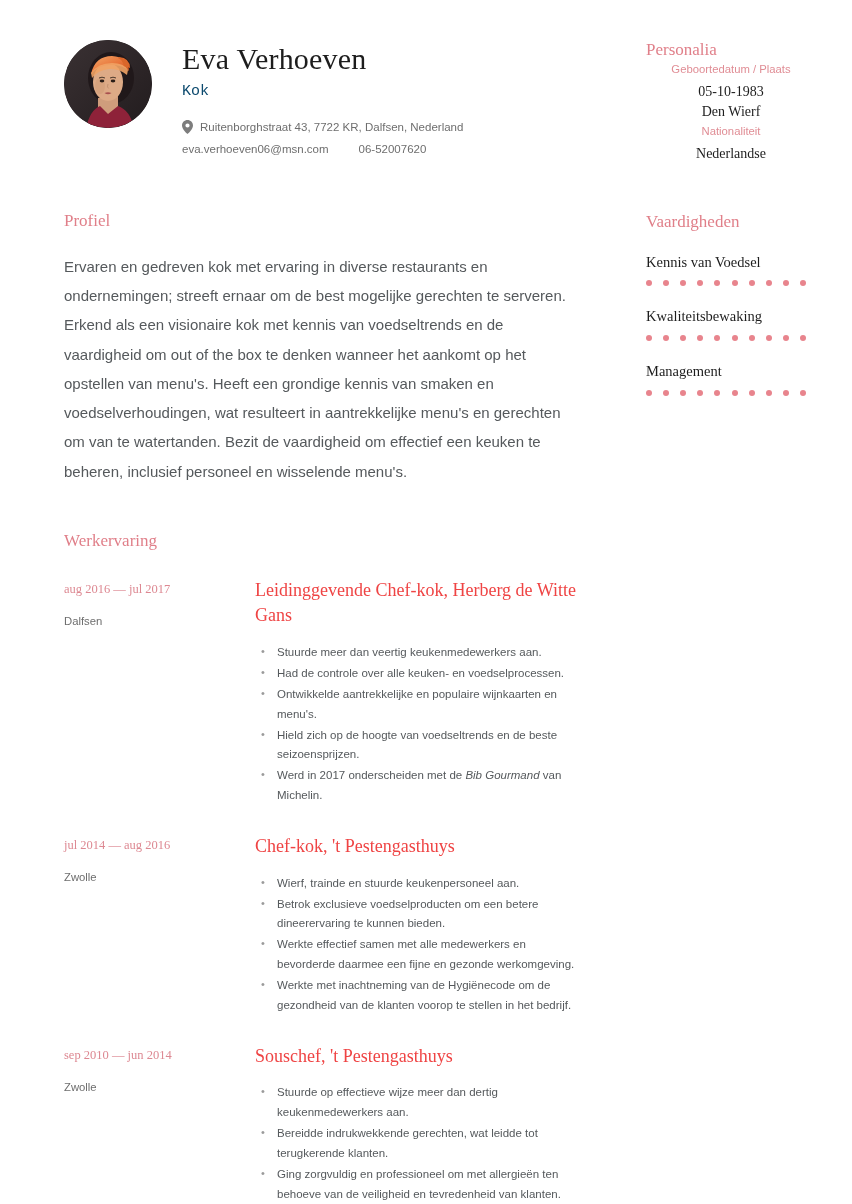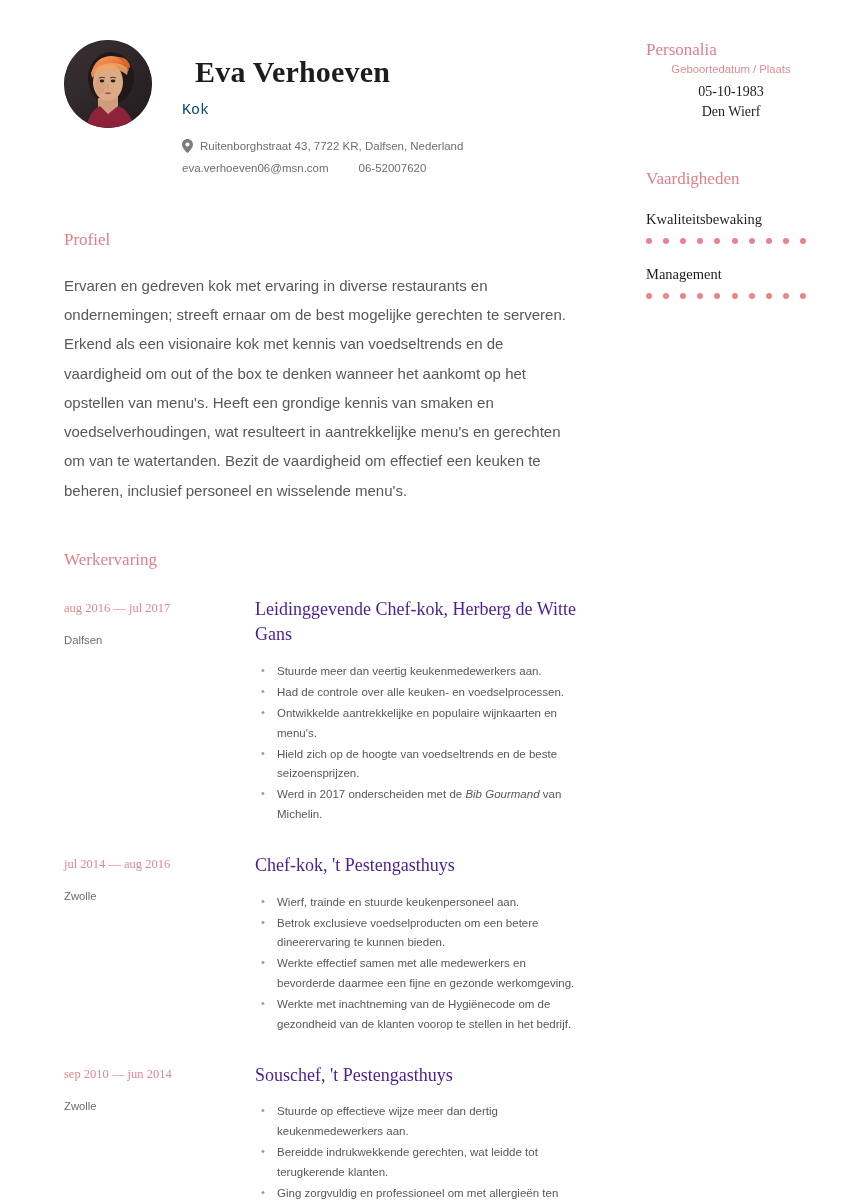--- a/index.html
+++ b/index.html
@@ -44,22 +44,22 @@
     margin-left: 30px;
     padding-top: 2px;
   }
 
   .person-name {
     font-family: "Liberation Serif", serif;
     font-size: 30px;
     line-height: 1.12;
     color: #1d1d1d;
     letter-spacing: 0.2px;
-    font-weight: bold;
-    margin: 13px;
+    font-weight: normal;
+    margin: 0;
   }
 
   .person-role {
     font-family: Liberation Mono, monospace;
     font-size: 15px;
     color: #0c4a6e;
     margin: 7px 0 0 0;
     font-weight: normal;
   }
 
@@ -125,21 +125,21 @@
     margin-top: 18px;
     font-size: 11.3px;
     color: #6e6e6e;
   }
   .job-right { flex: 1 1 auto; }
 
   .job-title {
     font-family: "Liberation Serif", serif;
     font-size: 18px;
     line-height: 1.42;
-    color: #4c1d95;
+    color: #ef4444;
     font-weight: normal;
     margin: 0;
   }
 
   .bullets {
     margin: 14px 0 0 0;
     padding: 0;
     list-style: none;
   }
   .bullets li {
@@ -349,27 +349,48 @@
     <div>
       <h2 class="side-heading">Personalia</h2>
       <div id="personalia-container">
           <div class="side-field">
             <div class="side-label">Geboortedatum / Plaats</div>
             <div class="side-value">
               <div>05-10-1983</div>
               <div>Den Wierf</div>
             </div>
           </div>
+          <div class="side-field">
+            <div class="side-label">Nationaliteit</div>
+            <div class="side-value">
+              <div>Nederlandse</div>
+            </div>
+          </div>
         </div>
     </div>
 
     <div class="skills-section">
       <h2 class="side-heading">Vaardigheden</h2>
       <div id="skills-container">
           <div class="skill">
+            <div class="skill-name">Kennis van Voedsel</div>
+            <div class="dots">
+              <span class="dot"></span>
+              <span class="dot"></span>
+              <span class="dot"></span>
+              <span class="dot"></span>
+              <span class="dot"></span>
+              <span class="dot"></span>
+              <span class="dot"></span>
+              <span class="dot"></span>
+              <span class="dot"></span>
+              <span class="dot"></span>
+            </div>
+          </div>
+          <div class="skill">
             <div class="skill-name">Kwaliteitsbewaking</div>
             <div class="dots">
               <span class="dot"></span>
               <span class="dot"></span>
               <span class="dot"></span>
               <span class="dot"></span>
               <span class="dot"></span>
               <span class="dot"></span>
               <span class="dot"></span>
               <span class="dot"></span>

